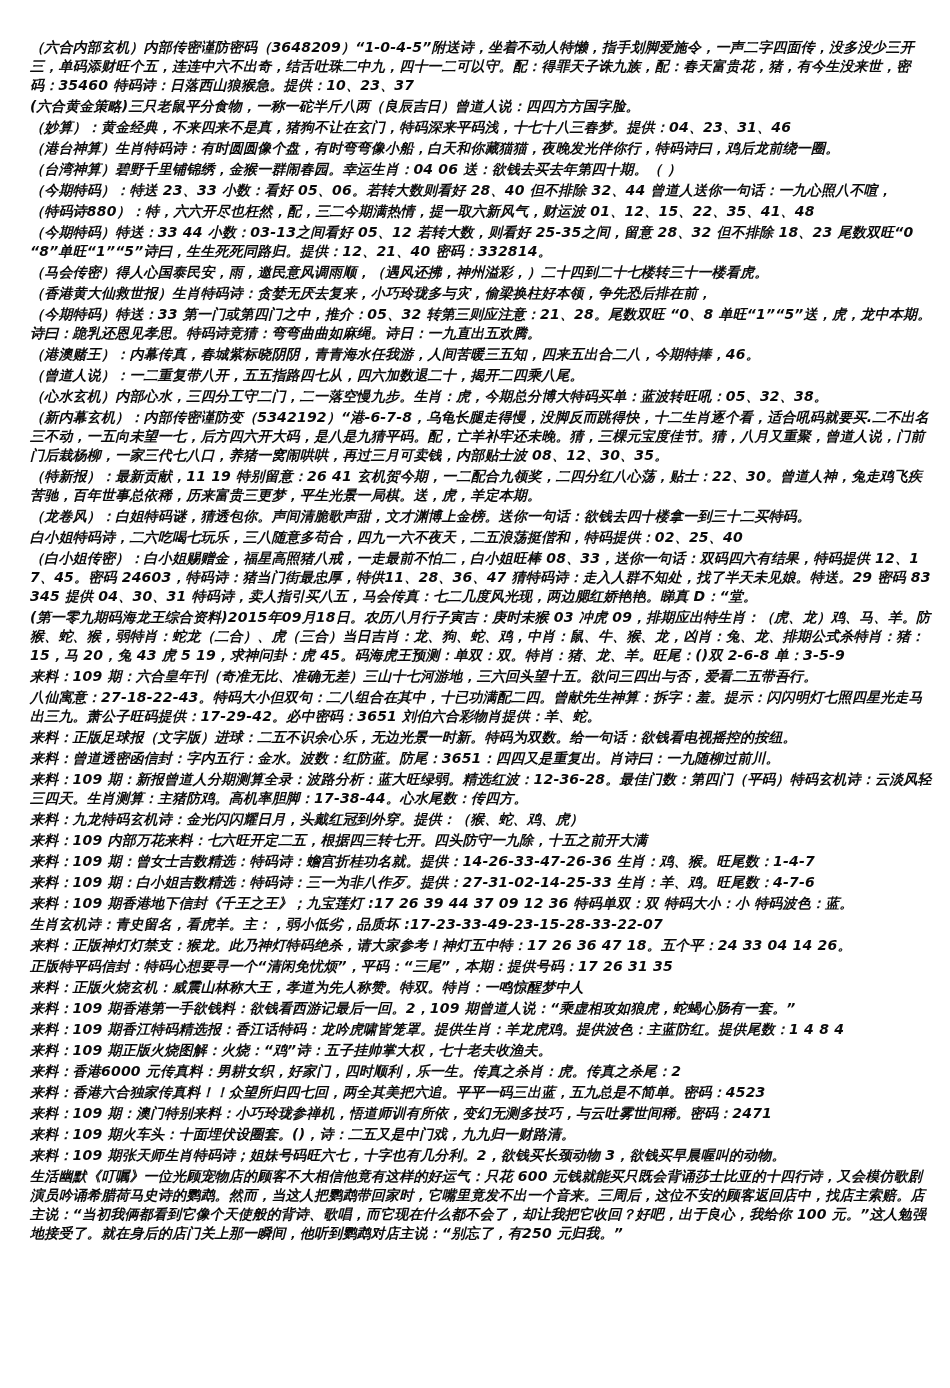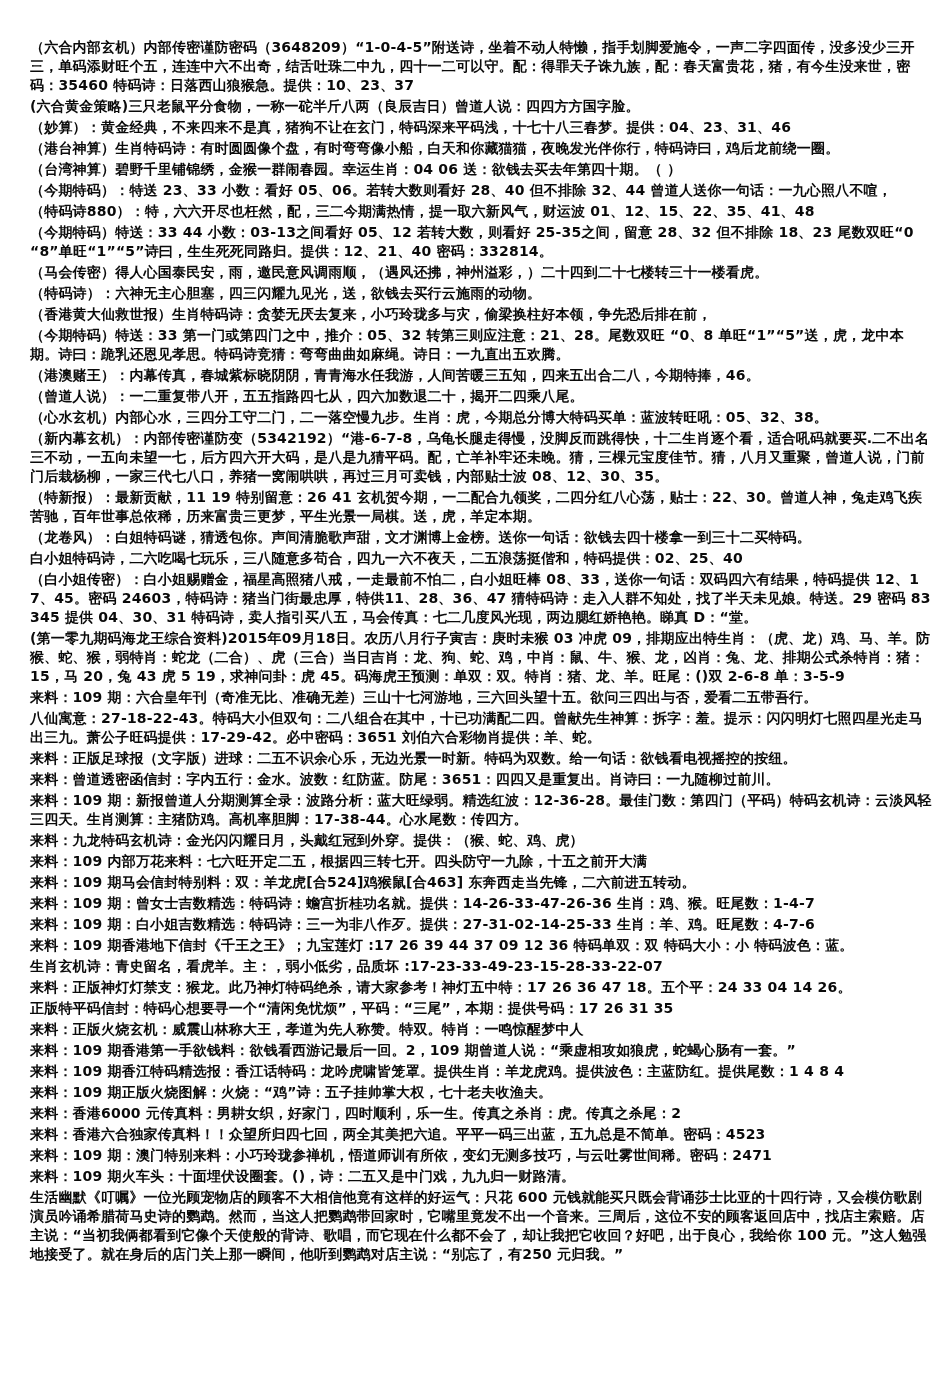--- a/index.html
+++ b/index.html
@@ -18,65 +18,65 @@
     font-weight: bold;
     font-size: 14px;
     line-height: 19px;
     letter-spacing: 0.2px;
   }
   .para {
     margin: 0 0 2px 0;
     white-space: normal;
     word-break: break-all;
     text-align: left;
+    font-style: italic;
   }
 </style>
 </head>
 <body>
 
 <div class="page">
   <div id="doc">
       <div class="para">（六合内部玄机）内部传密谨防密码（3648209）“1-0-4-5”附送诗，坐着不动人特懒，指手划脚爱施令，一声二字四面传，没多没少三开三，单码添财旺个五，连连中六不出奇，结舌吐珠二中九，四十一二可以守。配：得罪天子诛九族，配：春天富贵花，猪，有今生没来世，密码：35460 特码诗：日落西山狼猴急。提供：10、23、37</div>
       <div class="para">(六合黄金策略)三只老鼠平分食物，一称一砣半斤八两（良辰吉日）曾道人说：四四方方国字脸。</div>
       <div class="para">（妙算）：黄金经典，不来四来不是真，猪狗不让在玄门，特码深来平码浅，十七十八三春梦。提供：04、23、31、46</div>
       <div class="para">（港台神算）生肖特码诗：有时圆圆像个盘，有时弯弯像小船，白天和你藏猫猫，夜晚发光伴你行，特码诗曰，鸡后龙前绕一圈。</div>
       <div class="para">（台湾神算）碧野千里铺锦绣，金猴一群闹春园。幸运生肖：04 06 送：欲钱去买去年第四十期。（ ）</div>
       <div class="para">（今期特码）：特送 23、33 小数：看好 05、06。若转大数则看好 28、40 但不排除 32、44 曾道人送你一句话：一九心照八不喧，</div>
       <div class="para">（特码诗880）：特，六六开尽也枉然，配，三二今期满热情，提一取六新风气，财运波 01、12、15、22、35、41、48</div>
       <div class="para">（今期特码）特送：33 44 小数：03-13之间看好 05、12 若转大数，则看好 25-35之间，留意 28、32 但不排除 18、23 尾数双旺“0 “8”单旺“1”“5”诗曰，生生死死同路归。提供：12、21、40 密码：332814。</div>
       <div class="para">（马会传密）得人心国泰民安，雨，邀民意风调雨顺，（遇风还拂，神州溢彩，）二十四到二十七楼转三十一楼看虎。</div>
-      <div class="para">（特码诗）：六神无主心胆塞，四三闪耀九见光，送，欲钱去买行云施雨的动物。</div>
       <div class="para">（香港黄大仙救世报）生肖特码诗：贪婪无厌去复来，小巧玲珑多与灾，偷梁换柱好本领，争先恐后排在前，</div>
       <div class="para">（今期特码）特送：33 第一门或第四门之中，推介：05、32 转第三则应注意：21、28。尾数双旺 “0、8 单旺“1”“5”送，虎，龙中本期。诗曰：跪乳还恩见孝思。特码诗竞猜：弯弯曲曲如麻绳。诗日：一九直出五欢腾。</div>
       <div class="para">（港澳赌王）：内幕传真，春城紫标晓阴阴，青青海水任我游，人间苦暖三五知，四来五出合二八，今期特捧，46。</div>
       <div class="para">（曾道人说）：一二重复带八开，五五指路四七从，四六加数退二十，揭开二四乘八尾。</div>
       <div class="para">（心水玄机）内部心水，三四分工守二门，二一落空慢九步。生肖：虎，今期总分博大特码买单：蓝波转旺吼：05、32、38。</div>
       <div class="para">（新内幕玄机）：内部传密谨防变（5342192）“港-6-7-8，乌龟长腿走得慢，没脚反而跳得快，十二生肖逐个看，适合吼码就要买.二不出名三不动，一五向未望一七，后方四六开大码，是八是九猜平码。配，亡羊补牢还未晚。猜，三棵元宝度佳节。猜，八月又重聚，曾道人说，门前门后栽杨柳，一家三代七八口，养猪一窝闹哄哄，再过三月可卖钱，内部贴士波 08、12、30、35。</div>
       <div class="para">（特新报）：最新贡献，11 19 特别留意：26 41 玄机贺今期，一二配合九领奖，二四分红八心荡，贴士：22、30。曾道人神，兔走鸡飞疾苦驰，百年世事总依稀，历来富贵三更梦，平生光景一局棋。送，虎，羊定本期。</div>
       <div class="para">（龙卷风）：白姐特码谜，猜透包你。声间清脆歌声甜，文才渊博上金榜。送你一句话：欲钱去四十楼拿一到三十二买特码。</div>
       <div class="para">白小姐特码诗，二六吃喝七玩乐，三八随意多苟合，四九一六不夜天，二五浪荡挺偕和，特码提供：02、25、40</div>
       <div class="para">（白小姐传密）：白小姐赐赠金，福星高照猪八戒，一走最前不怕二，白小姐旺棒 08、33，送你一句话：双码四六有结果，特码提供 12、17、45。密码 24603，特码诗：猪当门街最忠厚，特供11、28、36、47 猜特码诗：走入人群不知处，找了半天未见娘。特送。29 密码 83345 提供 04、30、31 特码诗，卖人指引买八五，马会传真：七二几度风光现，两边腮红娇艳艳。睇真 D：“堂。</div>
       <div class="para">(第一零九期码海龙王综合资料)2015年09月18日。农历八月行子寅吉：庚时未猴 03 冲虎 09，排期应出特生肖：（虎、龙）鸡、马、羊。防猴、蛇、猴，弱特肖：蛇龙（二合）、虎（三合）当日吉肖：龙、狗、蛇、鸡，中肖：鼠、牛、猴、龙，凶肖：兔、龙、排期公式杀特肖：猪：15，马 20，兔 43 虎 5 19，求神问卦：虎 45。码海虎王预测：单双：双。特肖：猪、龙、羊。旺尾：()双 2-6-8 单：3-5-9</div>
       <div class="para">来料：109 期：六合皇年刊（奇准无比、准确无差）三山十七河游地，三六回头望十五。欲问三四出与否，爱看二五带吾行。</div>
       <div class="para">八仙寓意：27-18-22-43。特码大小但双句：二八组合在其中，十已功满配二四。曾献先生神算：拆字：羞。提示：闪闪明灯七照四星光走马出三九。萧公子旺码提供：17-29-42。必中密码：3651 刘伯六合彩物肖提供：羊、蛇。</div>
       <div class="para">来料：正版足球报（文字版）进球：二五不识余心乐，无边光景一时新。特码为双数。给一句话：欲钱看电视摇控的按纽。</div>
       <div class="para">来料：曾道透密函信封：字内五行：金水。波数：红防蓝。防尾：3651：四四又是重复出。肖诗曰：一九随柳过前川。</div>
       <div class="para">来料：109 期：新报曾道人分期测算全录：波路分析：蓝大旺绿弱。精选红波：12-36-28。最佳门数：第四门（平码）特码玄机诗：云淡风轻三四天。生肖测算：主猪防鸡。高机率胆脚：17-38-44。心水尾数：传四方。</div>
       <div class="para">来料：九龙特码玄机诗：金光闪闪耀日月，头戴红冠到外穿。提供：（猴、蛇、鸡、虎）</div>
       <div class="para">来料：109 内部万花来料：七六旺开定二五，根据四三转七开。四头防守一九除，十五之前开大满</div>
-      <div class="para">来料：109 期马会信封特别料：双：羊龙虎[合524]鸡猴鼠[合463] 东奔西走当先锋，二六前进五转动。</div>
       <div class="para">来料：109 期：曾女士吉数精选：特码诗：蟾宫折桂功名就。提供：14-26-33-47-26-36 生肖：鸡、猴。旺尾数：1-4-7</div>
       <div class="para">来料：109 期：白小姐吉数精选：特码诗：三一为非八作歹。提供：27-31-02-14-25-33 生肖：羊、鸡。旺尾数：4-7-6</div>
       <div class="para">来料：109 期香港地下信封《千王之王》；九宝莲灯 :17 26 39 44 37 09 12 36 特码单双：双 特码大小：小 特码波色：蓝。</div>
       <div class="para">生肖玄机诗：青史留名，看虎羊。主：，弱小低劣，品质坏 :17-23-33-49-23-15-28-33-22-07</div>
       <div class="para">来料：正版神灯灯禁支：猴龙。此乃神灯特码绝杀，请大家参考！神灯五中特：17 26 36 47 18。五个平：24 33 04 14 26。</div>
       <div class="para">正版特平码信封：特码心想要寻一个“清闲免忧烦”，平码：“三尾”，本期：提供号码：17 26 31 35</div>
       <div class="para">来料：正版火烧玄机：威震山林称大王，孝道为先人称赞。特双。特肖：一鸣惊醒梦中人</div>
       <div class="para">来料：109 期香港第一手欲钱料：欲钱看西游记最后一回。2，109 期曾道人说：“乘虚相攻如狼虎，蛇蝎心肠有一套。”</div>
       <div class="para">来料：109 期香江特码精选报：香江话特码：龙吟虎啸皆笼罩。提供生肖：羊龙虎鸡。提供波色：主蓝防红。提供尾数：1 4 8 4</div>
       <div class="para">来料：109 期正版火烧图解：火烧：“鸡”诗：五子挂帅掌大权，七十老夫收渔夫。</div>
       <div class="para">来料：香港6000 元传真料：男耕女织，好家门，四时顺利，乐一生。传真之杀肖：虎。传真之杀尾：2</div>
       <div class="para">来料：香港六合独家传真料！！众望所归四七回，两全其美把六追。平平一码三出蓝，五九总是不简单。密码：4523</div>
       <div class="para">来料：109 期：澳门特别来料：小巧玲珑参禅机，悟道师训有所依，变幻无测多技巧，与云吐雾世间稀。密码：2471</div>
       <div class="para">来料：109 期火车头：十面埋伏设圈套。()，诗：二五又是中门戏，九九归一财路清。</div>
+      <div class="para">来料：109 期张天师生肖特码诗；姐妹号码旺六七，十字也有几分利。2，欲钱买长颈动物 3，欲钱买早晨喔叫的动物。</div>
       <div class="para">生活幽默《叮嘱》一位光顾宠物店的顾客不大相信他竟有这样的好运气：只花 600 元钱就能买只既会背诵莎士比亚的十四行诗，又会模仿歌剧演员吟诵希腊荷马史诗的鹦鹉。然而，当这人把鹦鹉带回家时，它嘴里竟发不出一个音来。三周后，这位不安的顾客返回店中，找店主索赔。店主说：“当初我俩都看到它像个天使般的背诗、歌唱，而它现在什么都不会了，却让我把它收回？好吧，出于良心，我给你 100 元。”这人勉强地接受了。就在身后的店门关上那一瞬间，他听到鹦鹉对店主说：“别忘了，有250 元归我。”</div>
     </div>
 </div>
 
 </body></html>

